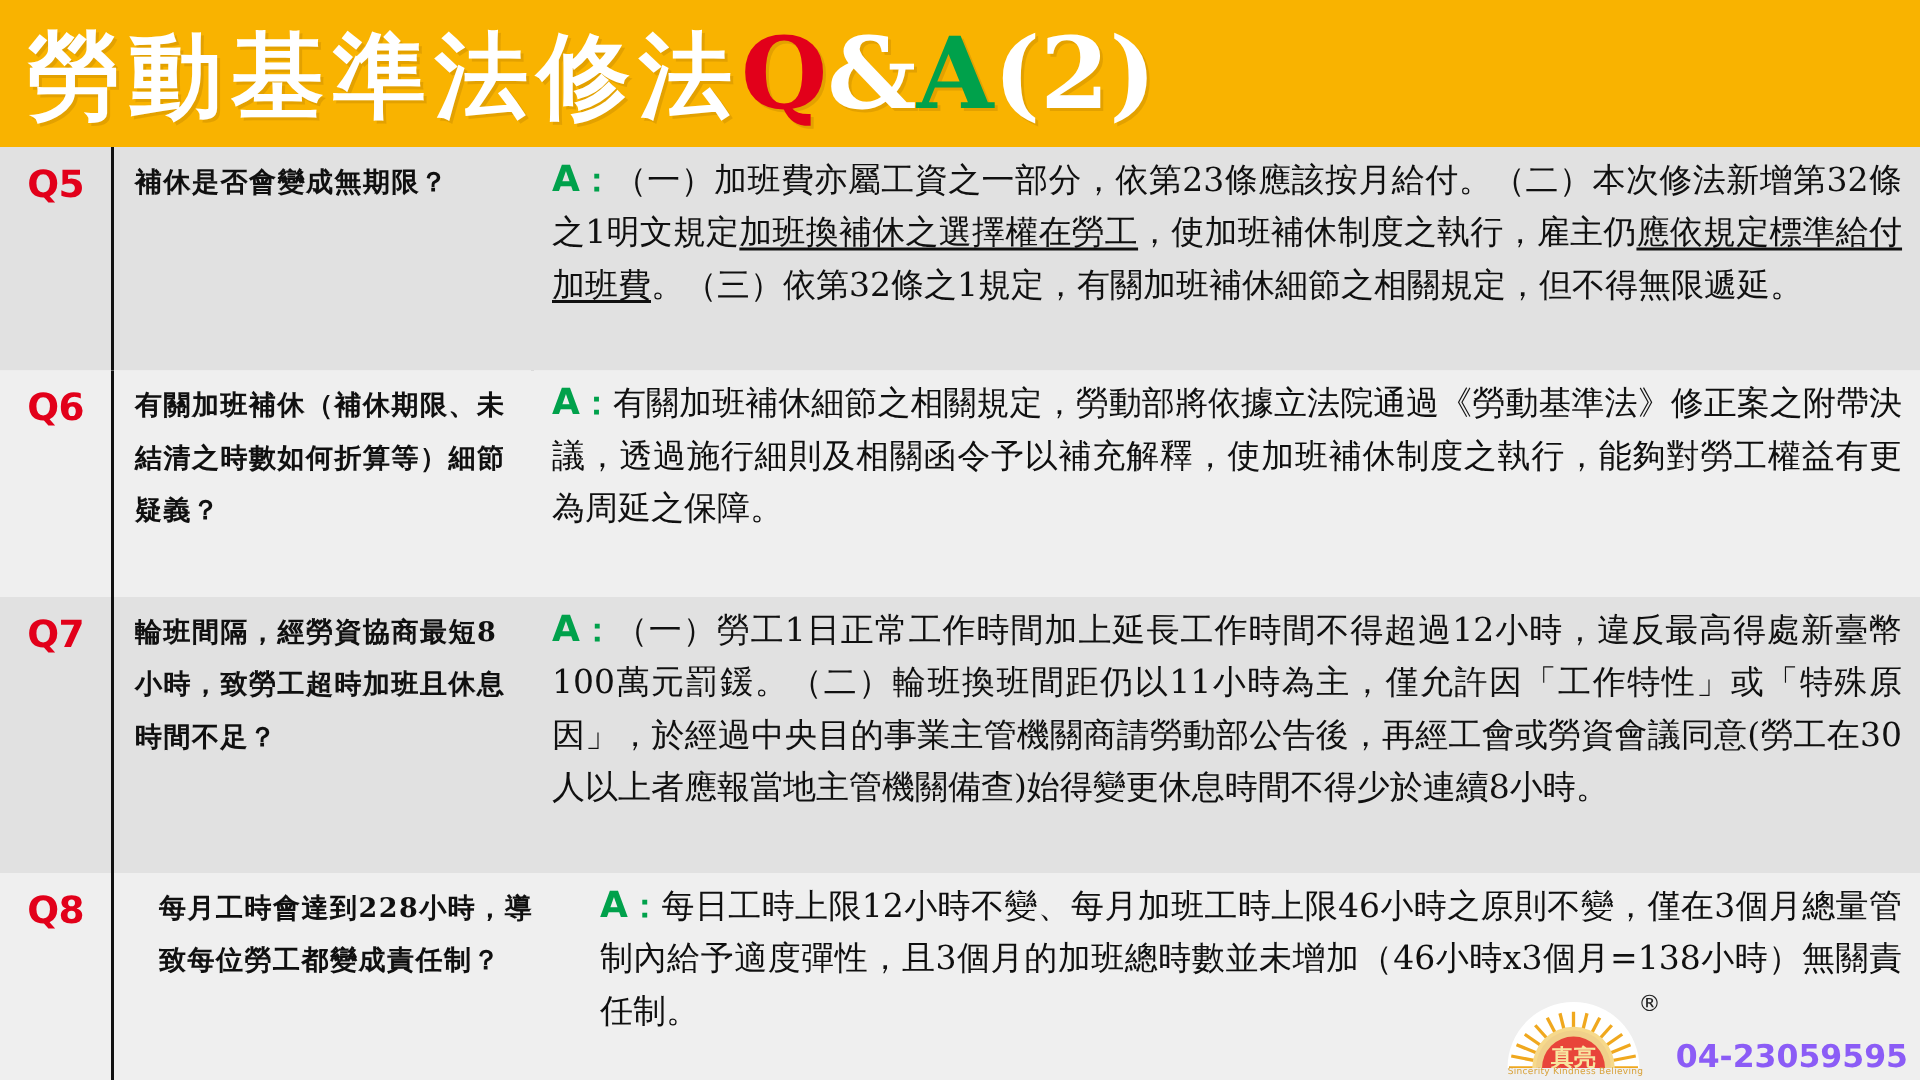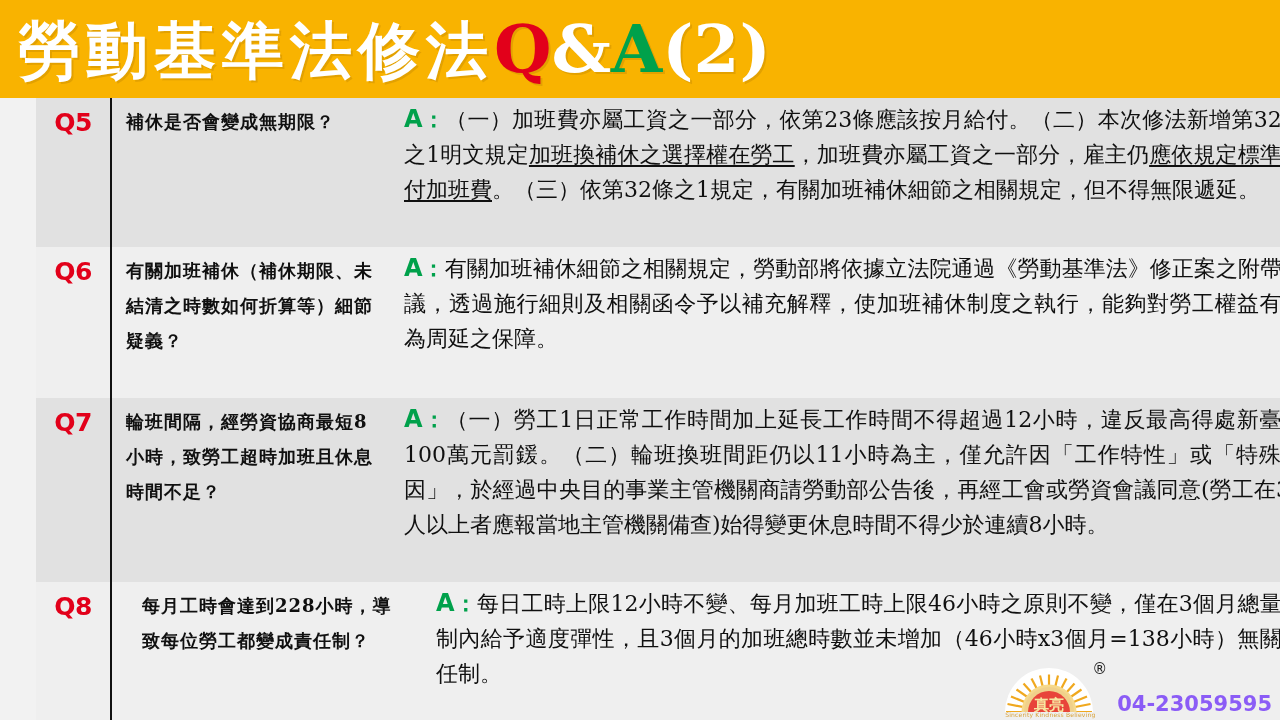--- a/index.html
+++ b/index.html
@@ -49,21 +49,20 @@
   .header-title .seg-a { color: #00a14b; letter-spacing: 0; font-size: 66px;}
   .header-title .seg-num { color: #ffffff; letter-spacing: 0; font-size: 66px;}
 
   
   .table {
     position: absolute;
     left: 0;
     top: 98px;
     width: 1067px;
     height: 622px;
-    padding-left: 36px;
   }
   .row {
     position: relative;
     width: 1280px;
     box-sizing: border-box;
     display: flex;
     align-items: flex-start;
   }
   .row.shade-dark { background: #e1e1e1; }
   .row.shade-light { background: #efefef; }
@@ -224,21 +223,21 @@
     <div class="dash-sep"></div>
 
     <div class="row shade-dark row-r5">
       <div class="col-qnum">
         <span class="qnum">Q5</span>
       </div>
       <div class="col-question">
         <div class="q-text">補休是否會變成無期限？</div>
       </div>
       <div class="col-answer">
-        <div class="a-text"><span class="a-mark">A</span><span class="a-colon">：</span><span>（一）加班費亦屬工資之一部分，依第23條應該按月給付。（二）本次修法新增第32條之1明文規定</span><span class="u">加班換補休之選擇權在勞工</span><span>，加班費亦屬工資之一部分，雇主仍</span><span class="u">應依規定標準給付加班費</span><span>。（三）依第32條之1規定，有關加班補休細節之相關規定，但不得無限遞延。</span></div>
+        <div class="a-text"><span class="a-mark">A</span><span class="a-colon">：</span><span>（一）加班費亦屬工資之一部分，依第23條應該按月給付。（二）本次修法新增第32條之1明文規定</span><span class="u">加班換補休之選擇權在勞工</span><span>，使加班補休制度之執行，雇主仍</span><span class="u">應依規定標準給付加班費</span><span>。（三）依第32條之1規定，有關加班補休細節之相關規定，但不得無限遞延。</span></div>
       </div>
     </div>
 
     <div class="row shade-light row-r6">
       <div class="col-qnum">
         <span class="qnum">Q6</span>
       </div>
       <div class="col-question">
         <div class="q-text">有關加班補休（補休期限、未結清之時數如何折算等）細節疑義？</div>
       </div>

